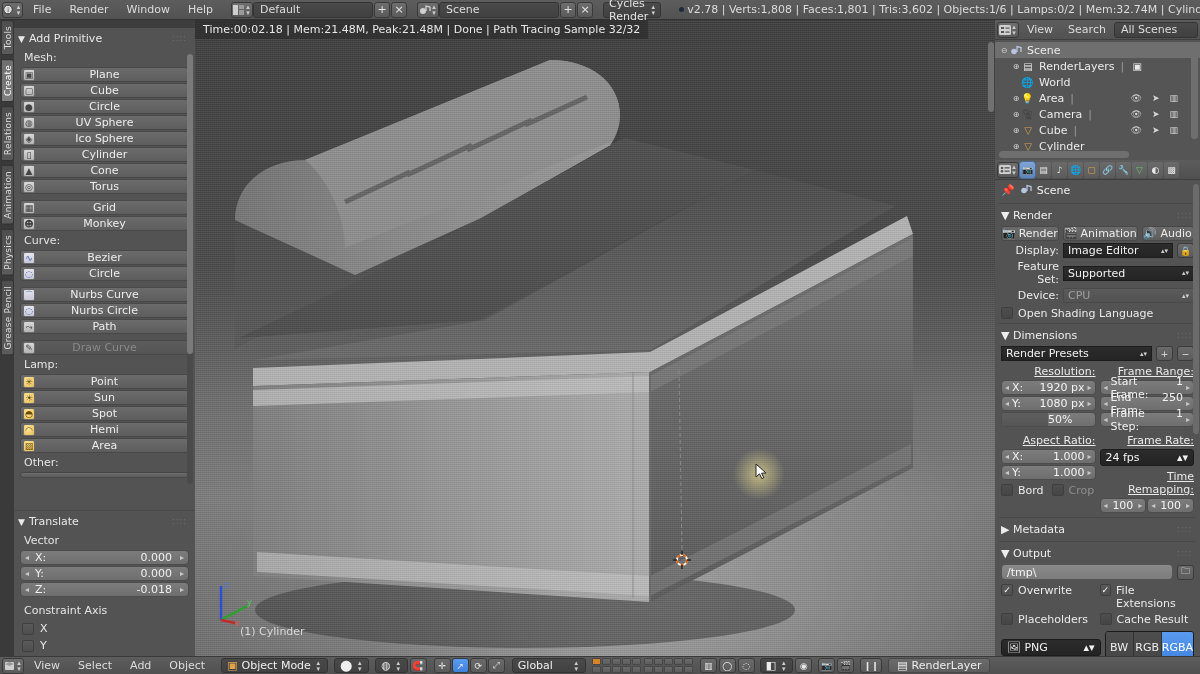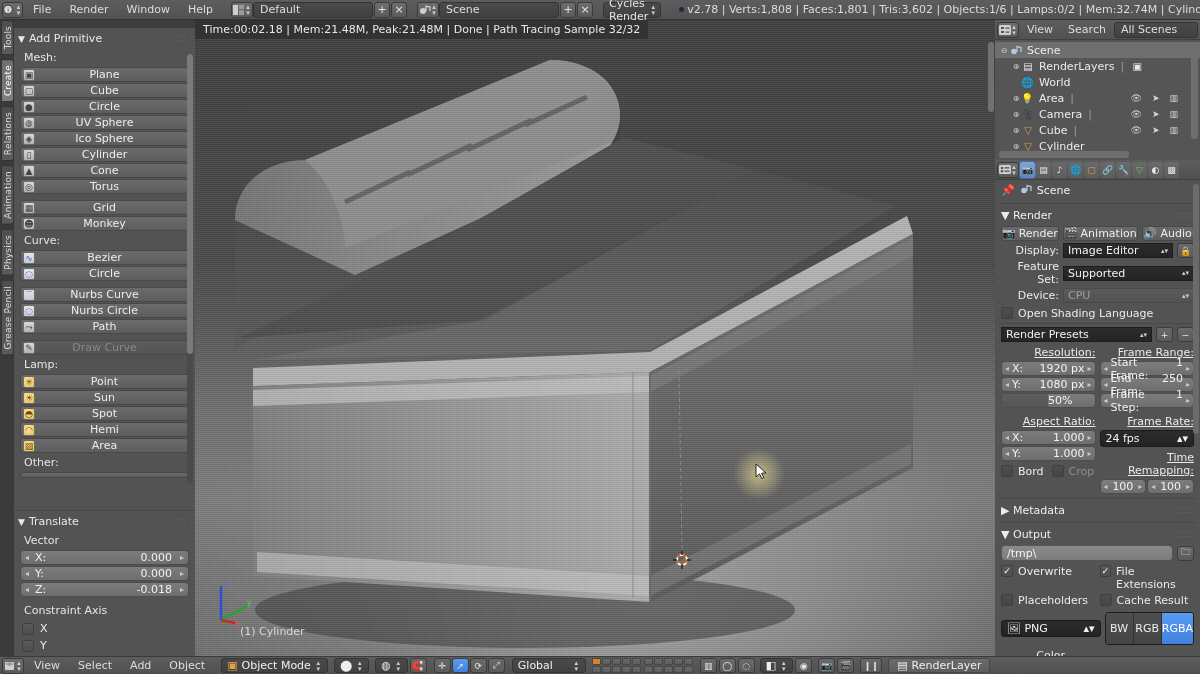--- a/index.html
+++ b/index.html
@@ -704,20 +704,24 @@
       </div>
     </div>
     <div class="prow" style="padding-top:3px">
       <div class="pchk off">
         <span class="box"></span>
         <span>Open Shading Language</span>
       </div>
     </div>
     <div class="divider"></div>
 
+    <div class="psec-hdr">
+      <span><span class="tri">▼ </span><span>Dimensions</span></span>
+      <span class="grip">::::</span>
+    </div>
     <div class="prow">
       <div class="pdrop">
         <span>Render Presets</span>
         <span class="sp"><b>▴</b><b>▾</b></span>
       </div>
       <div class="sm-btn">+</div>
       <div class="sm-btn">−</div>
     </div>
     <div class="twocol">
       <div class="col">

